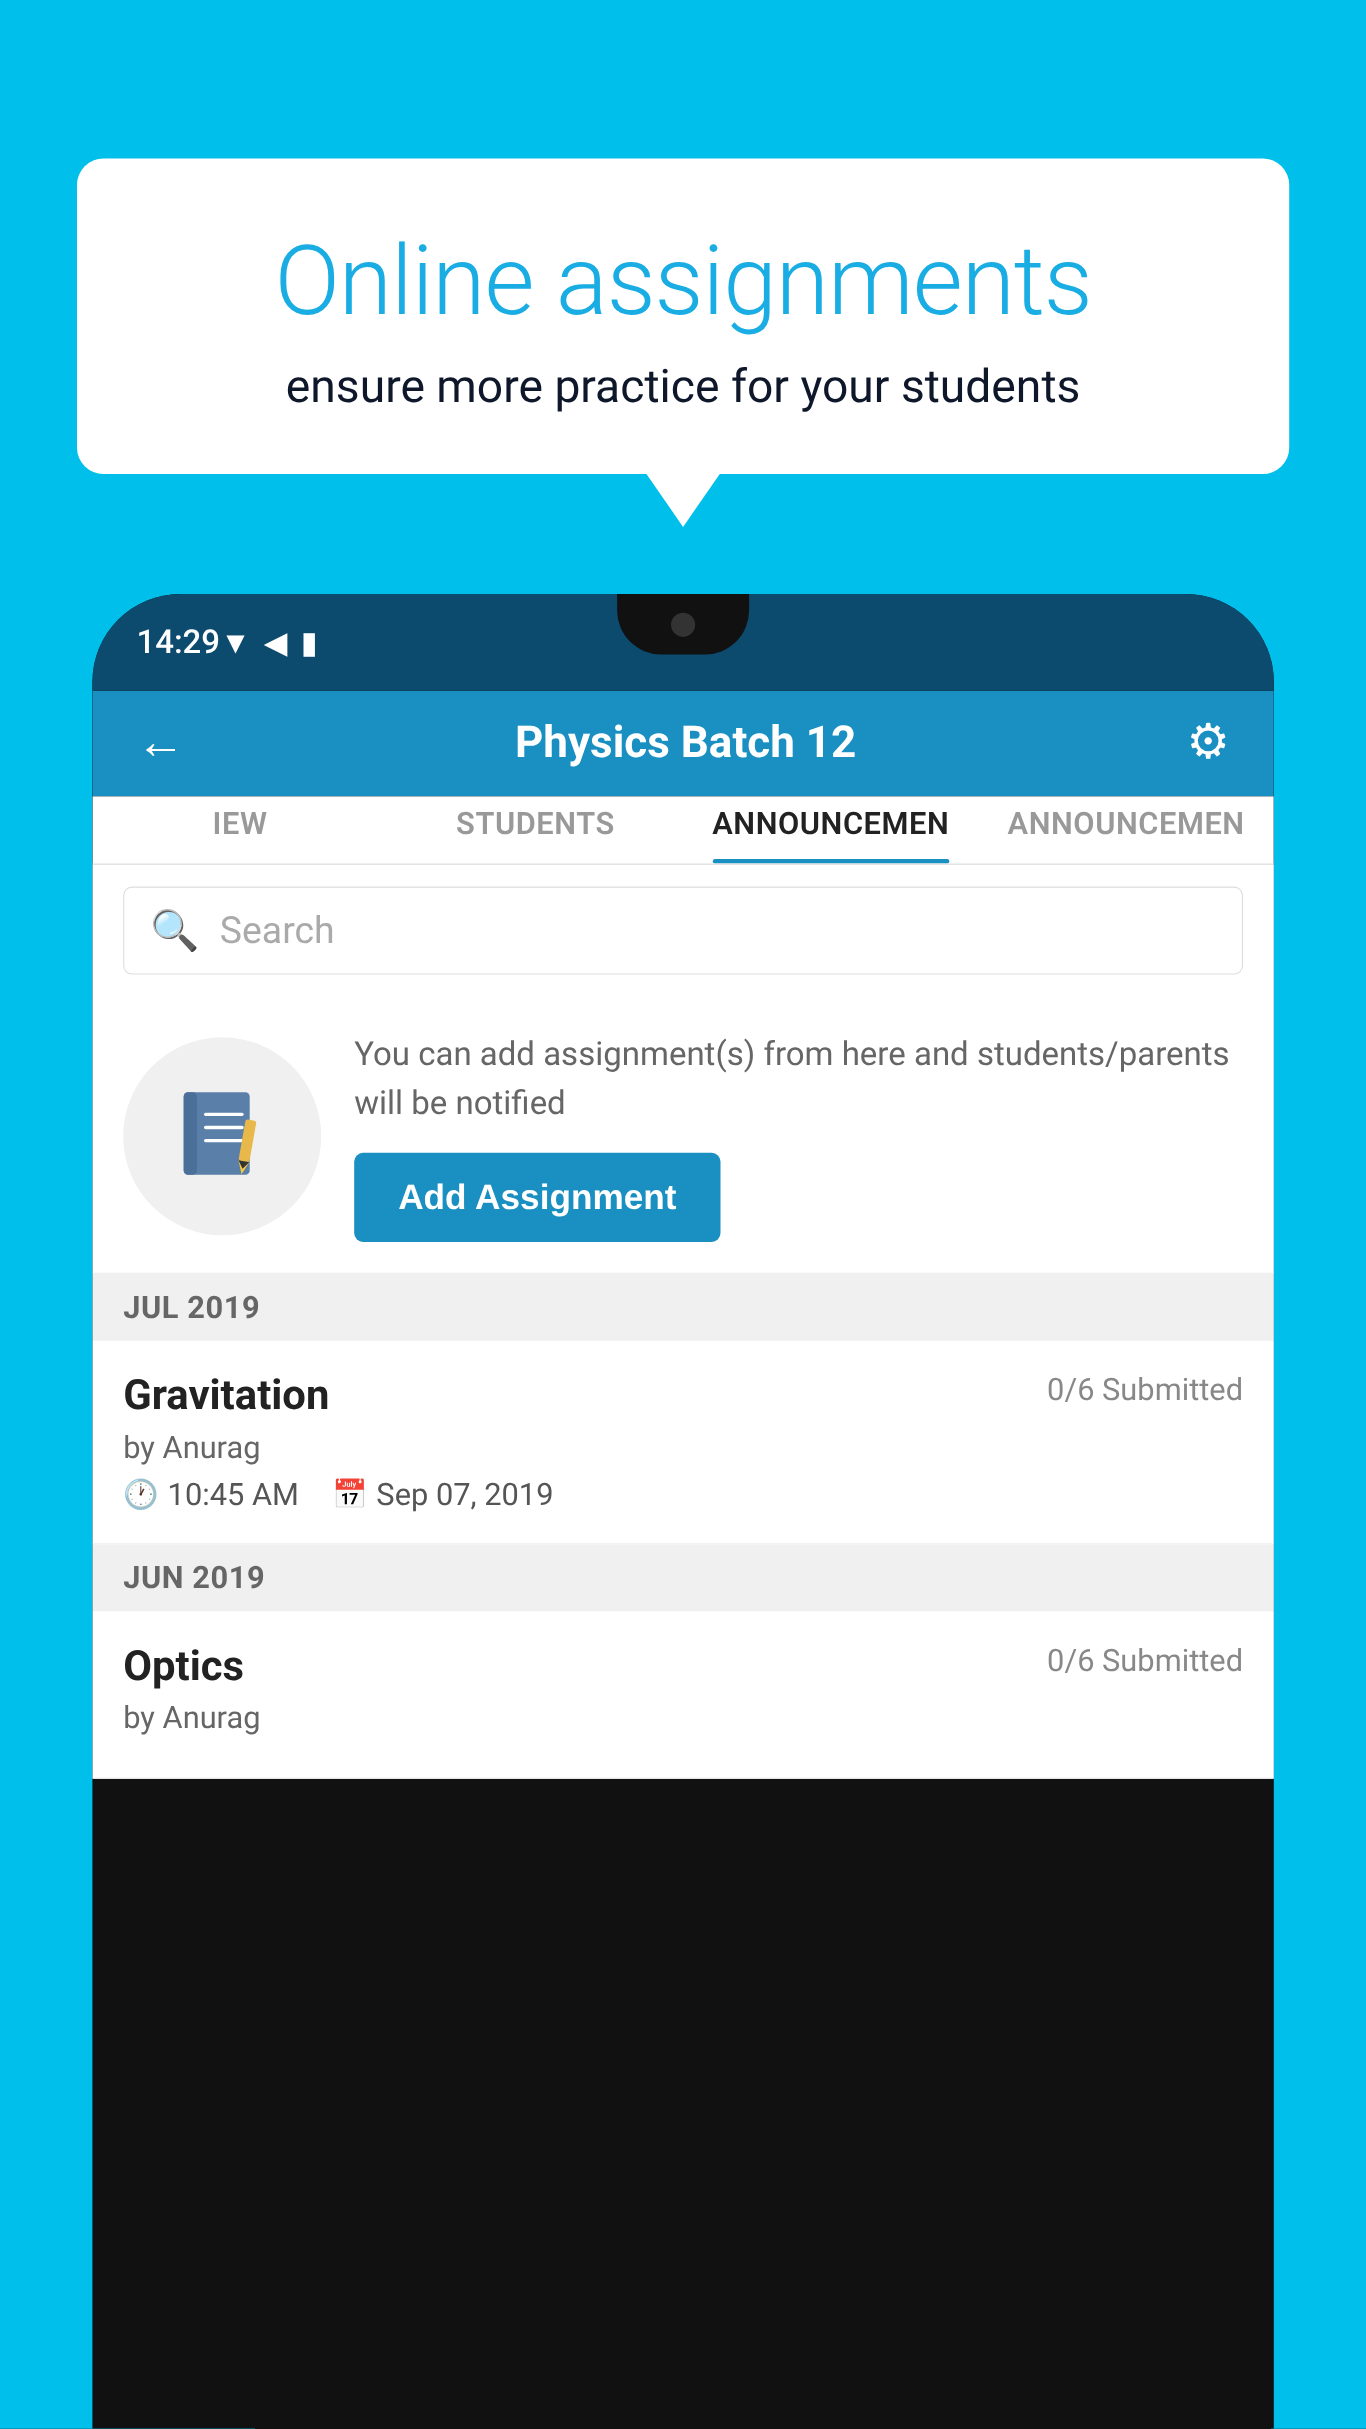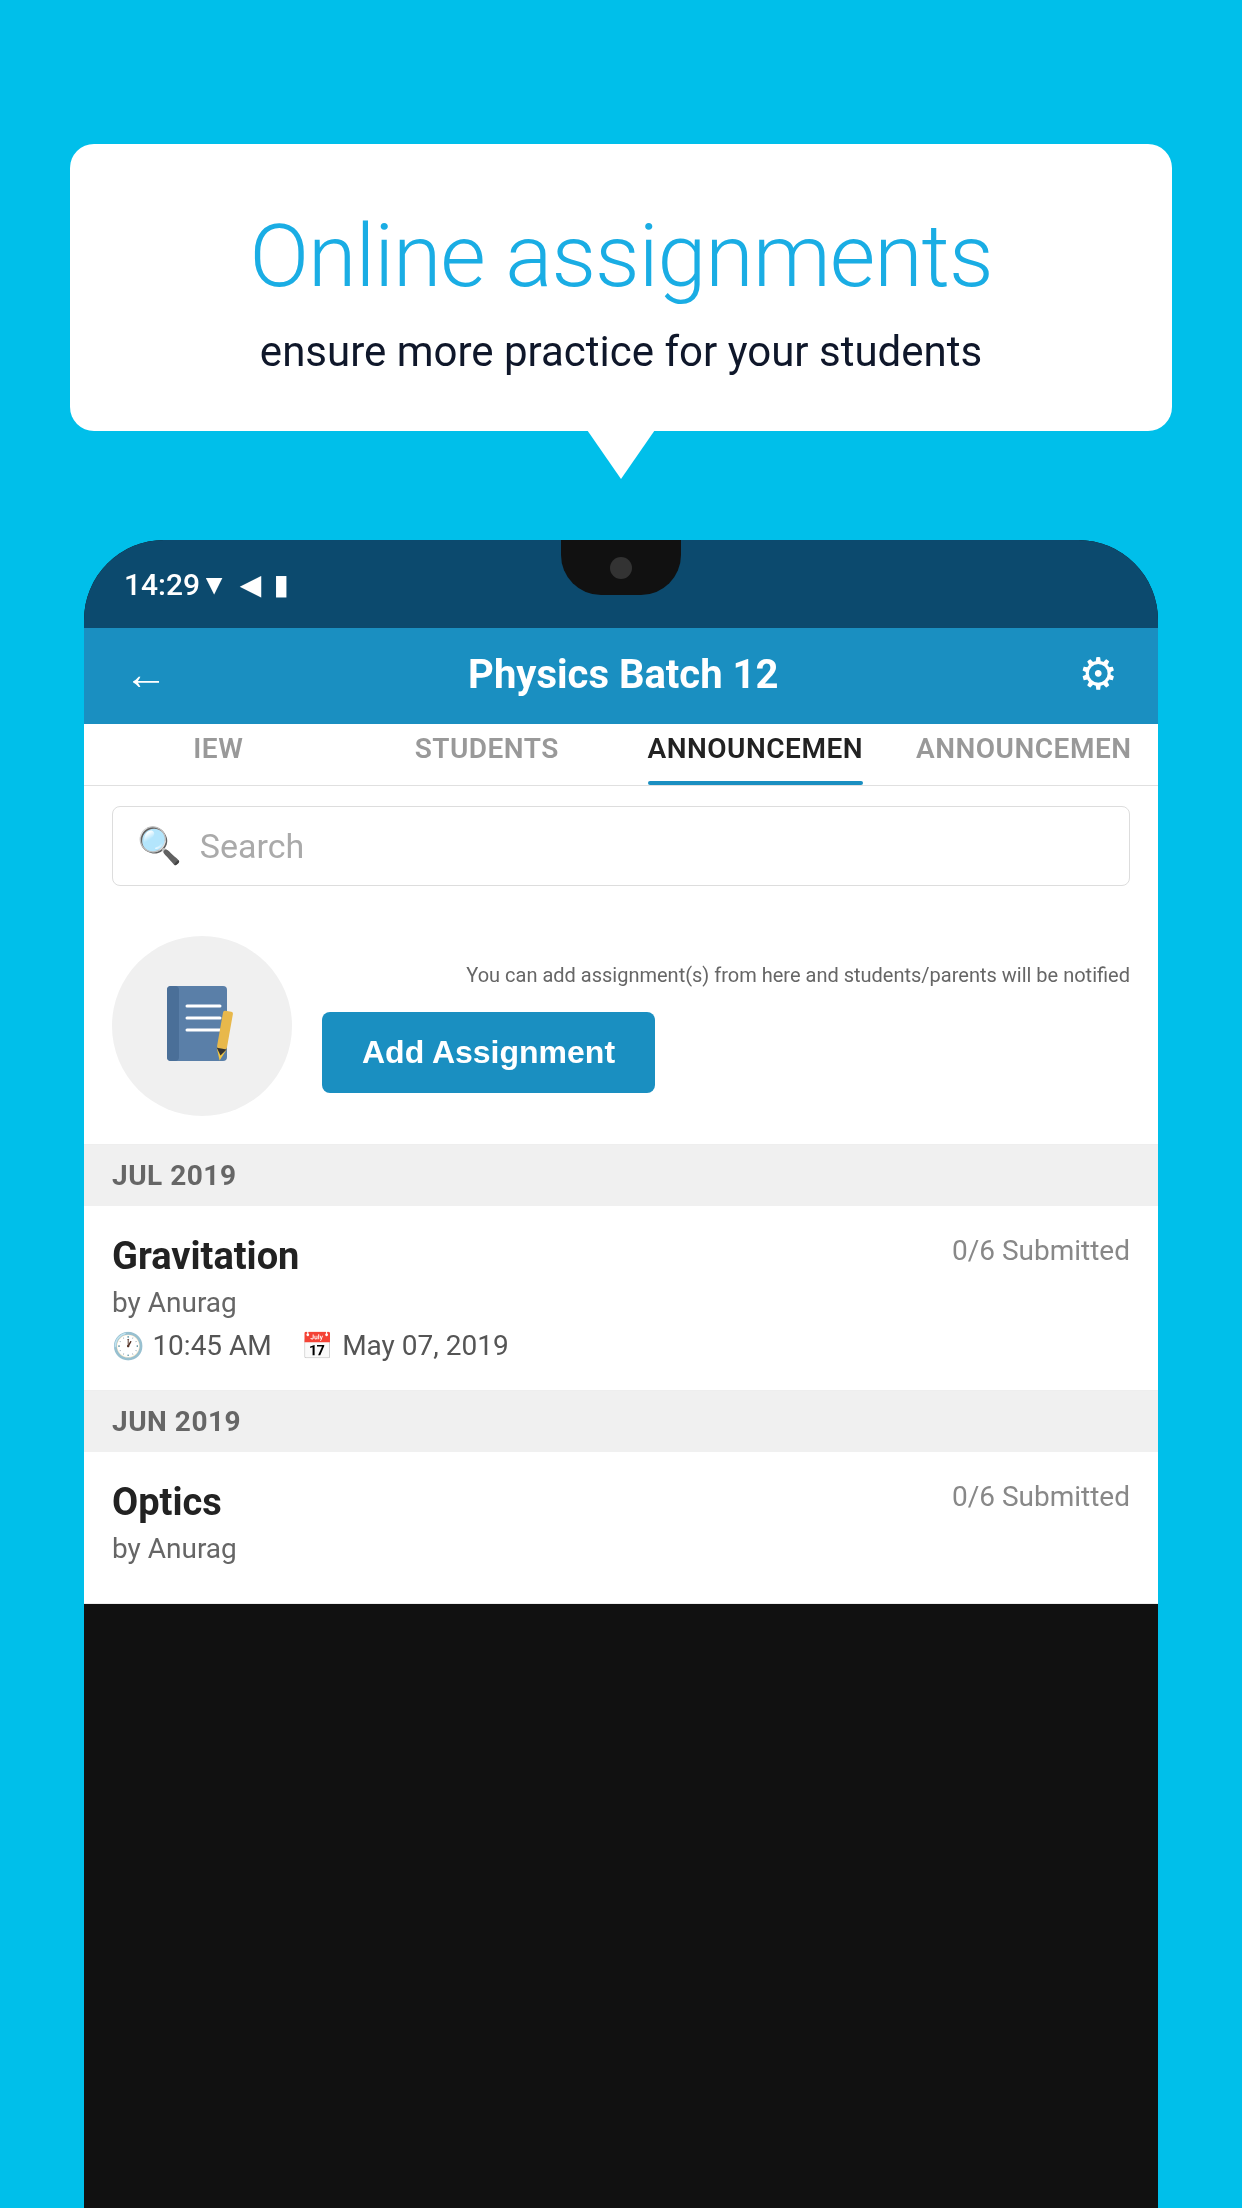--- a/index.html
+++ b/index.html
@@ -208,25 +208,24 @@
       background: #f0f0f0;
       border-radius: 50%;
       display: flex;
       align-items: center;
       justify-content: center;
     }
     .promo-right {
       flex: 1;
     }
     .promo-text {
-      font-size: 20px;
+      font-size: 30px;
       color: #666;
       line-height: 1.5;
       margin-bottom: 22px;
-      text-align: right;
     }
     .add-btn {
       background: #1A8FC1;
       color: white;
       border: none;
       border-radius: 8px;
       padding: 22px 40px;
       font-size: 32px;
       font-weight: 600;
       cursor: pointer;
@@ -368,21 +367,21 @@
         <span class="assignment-submitted">0/6 Submitted</span>
       </div>
       <div class="assignment-by">by Anurag</div>
       <div class="assignment-meta">
         <div class="meta-item">
           <span class="meta-icon">🕐</span>
           <span>10:45 AM</span>
         </div>
         <div class="meta-item">
           <span class="meta-icon">📅</span>
-          <span>May 07, 2019</span>
+          <span>Sep 07, 2019</span>
         </div>
       </div>
     </div>
 
     <div class="section-header">JUN 2019</div>
     <div class="assignment-item">
       <div class="assignment-row1">
         <span class="assignment-name">Optics</span>
         <span class="assignment-submitted">0/6 Submitted</span>
       </div>

